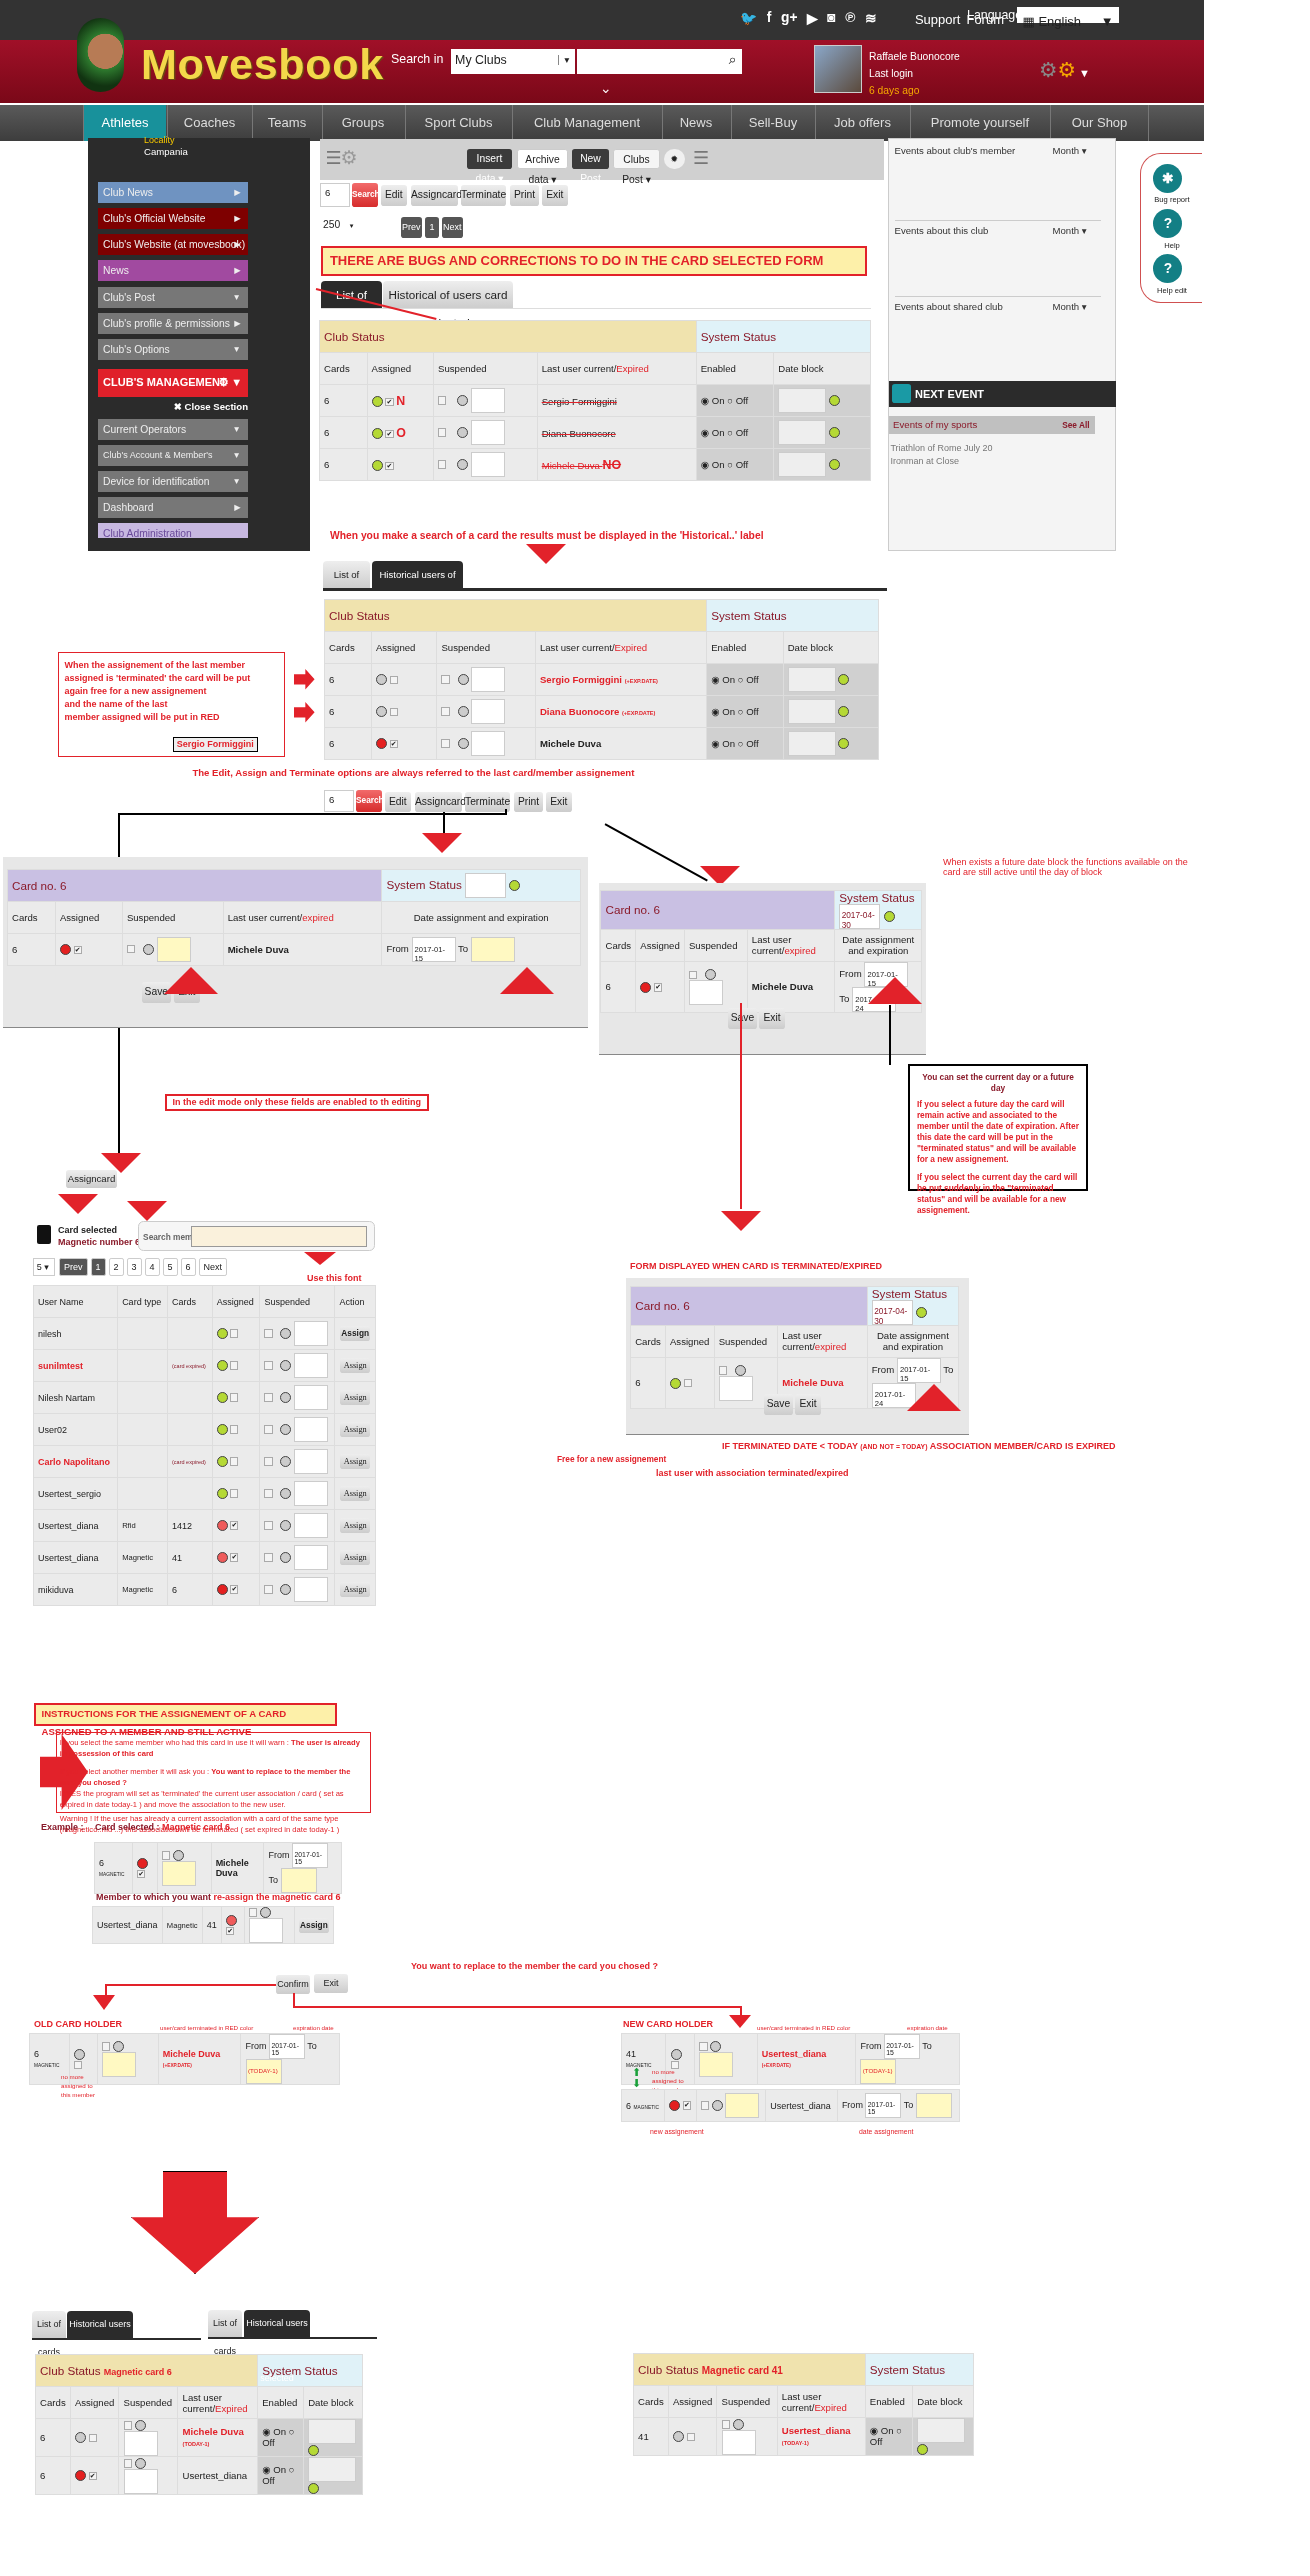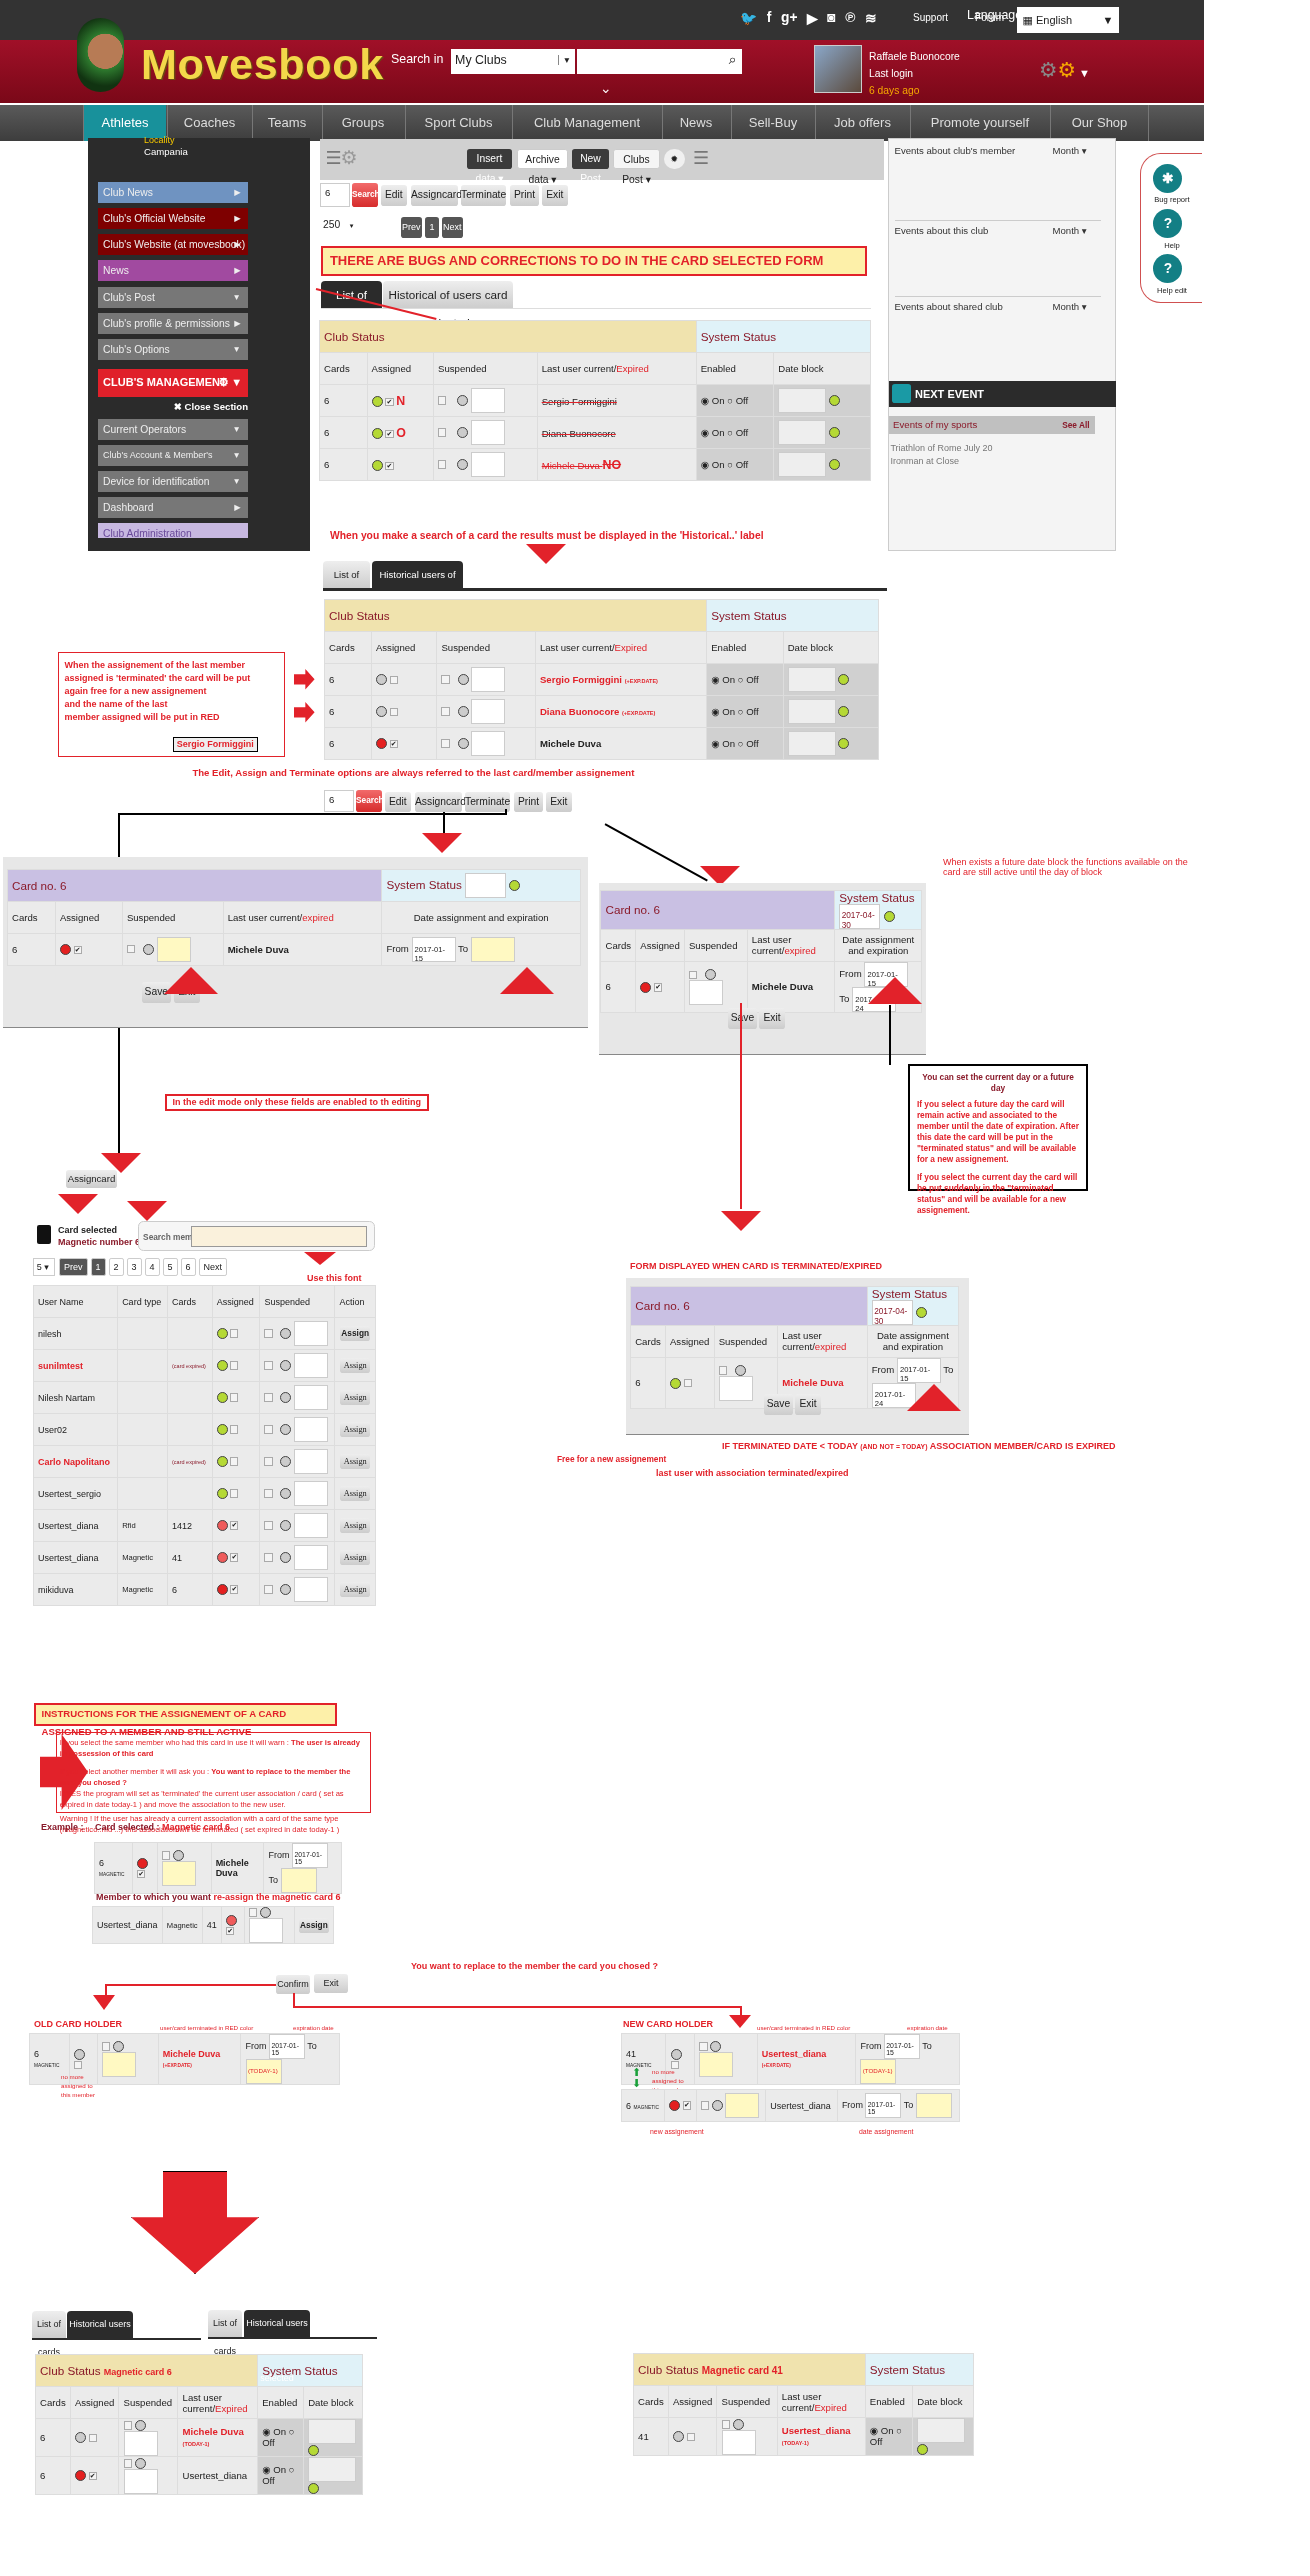--- a/index.html
+++ b/index.html
@@ -1,23 +1,23 @@
 <!DOCTYPE html>
 <html style="font-size:11px"><head>
 <meta charset="utf-8">
 <style>
 *{box-sizing:border-box;margin:0;padding:0}
 body{width:1310px;height:2576px;position:relative;background:#fff;font-family:"Liberation Sans",sans-serif;font-size:9px;color:#222;overflow:hidden}
 .abs{position:absolute}
 
 .topbar{left:0;top:0;width:1204px;height:40px;background:#333}
-.topbar .links{position:absolute;right:200px;top:12.4px;color:#fff;font-size:10px;display:flex;gap:27px}
+.topbar .links{position:absolute;right:200px;top:12.4px;color:#fff;font-size:13px;display:flex;gap:6px}
 .social{position:absolute;left:740px;top:9.6px;display:flex;gap:9.6px;color:#fff;font-size:13.8px;font-weight:bold}
 .lang{position:absolute;left:967px;top:7.6px;color:#fff;font-size:12.4px}
-.langsel{position:absolute;left:1017px;top:6.9px;width:102px;height:26px;background:#fff;color:#222;font-size:11px;padding:6.9px 5.5px}
+.langsel{position:absolute;left:1017px;top:6.9px;width:102px;height:16px;background:#fff;color:#222;font-size:13px;padding:6.9px 5.5px}
 .redbar{left:0;top:40px;width:1204px;height:63px;background:linear-gradient(#a01028,#7a0818);}
 .logo-head{left:77px;top:18px;width:47px;height:74px;border-radius:23.4px;background:radial-gradient(circle at 60% 45%,#b77b55 35%,#2e7a2e 36%,#113311 70%)}
 .logo-text{left:141px;top:40px;font-size:43px;font-weight:bold;color:#f3d84a;letter-spacing:0.7px;text-shadow:1.4px 1.4px 0 #6a4a10}
 .search-label{left:391px;top:52px;color:#fff;font-size:12.4px}
 .search-sel{left:451px;top:49px;width:124px;height:25px;background:#fff;font-size:12.4px;padding:4.1px}
 .search-inp{left:577px;top:49px;width:165px;height:25px;background:#fff}
 .search-icon{position:absolute;right:5.5px;top:2.8px;font-size:13.8px}
 .chev{left:600px;top:80px;color:#fff;font-size:13.8px}
 .avatar{left:814px;top:45px;width:48px;height:48px;background:linear-gradient(135deg,#8aa7c9,#5b4a3c);border:0.7px solid #ccc}
 .uname{left:869px;top:48px;color:#fff;font-size:10.3px;line-height:17px}

